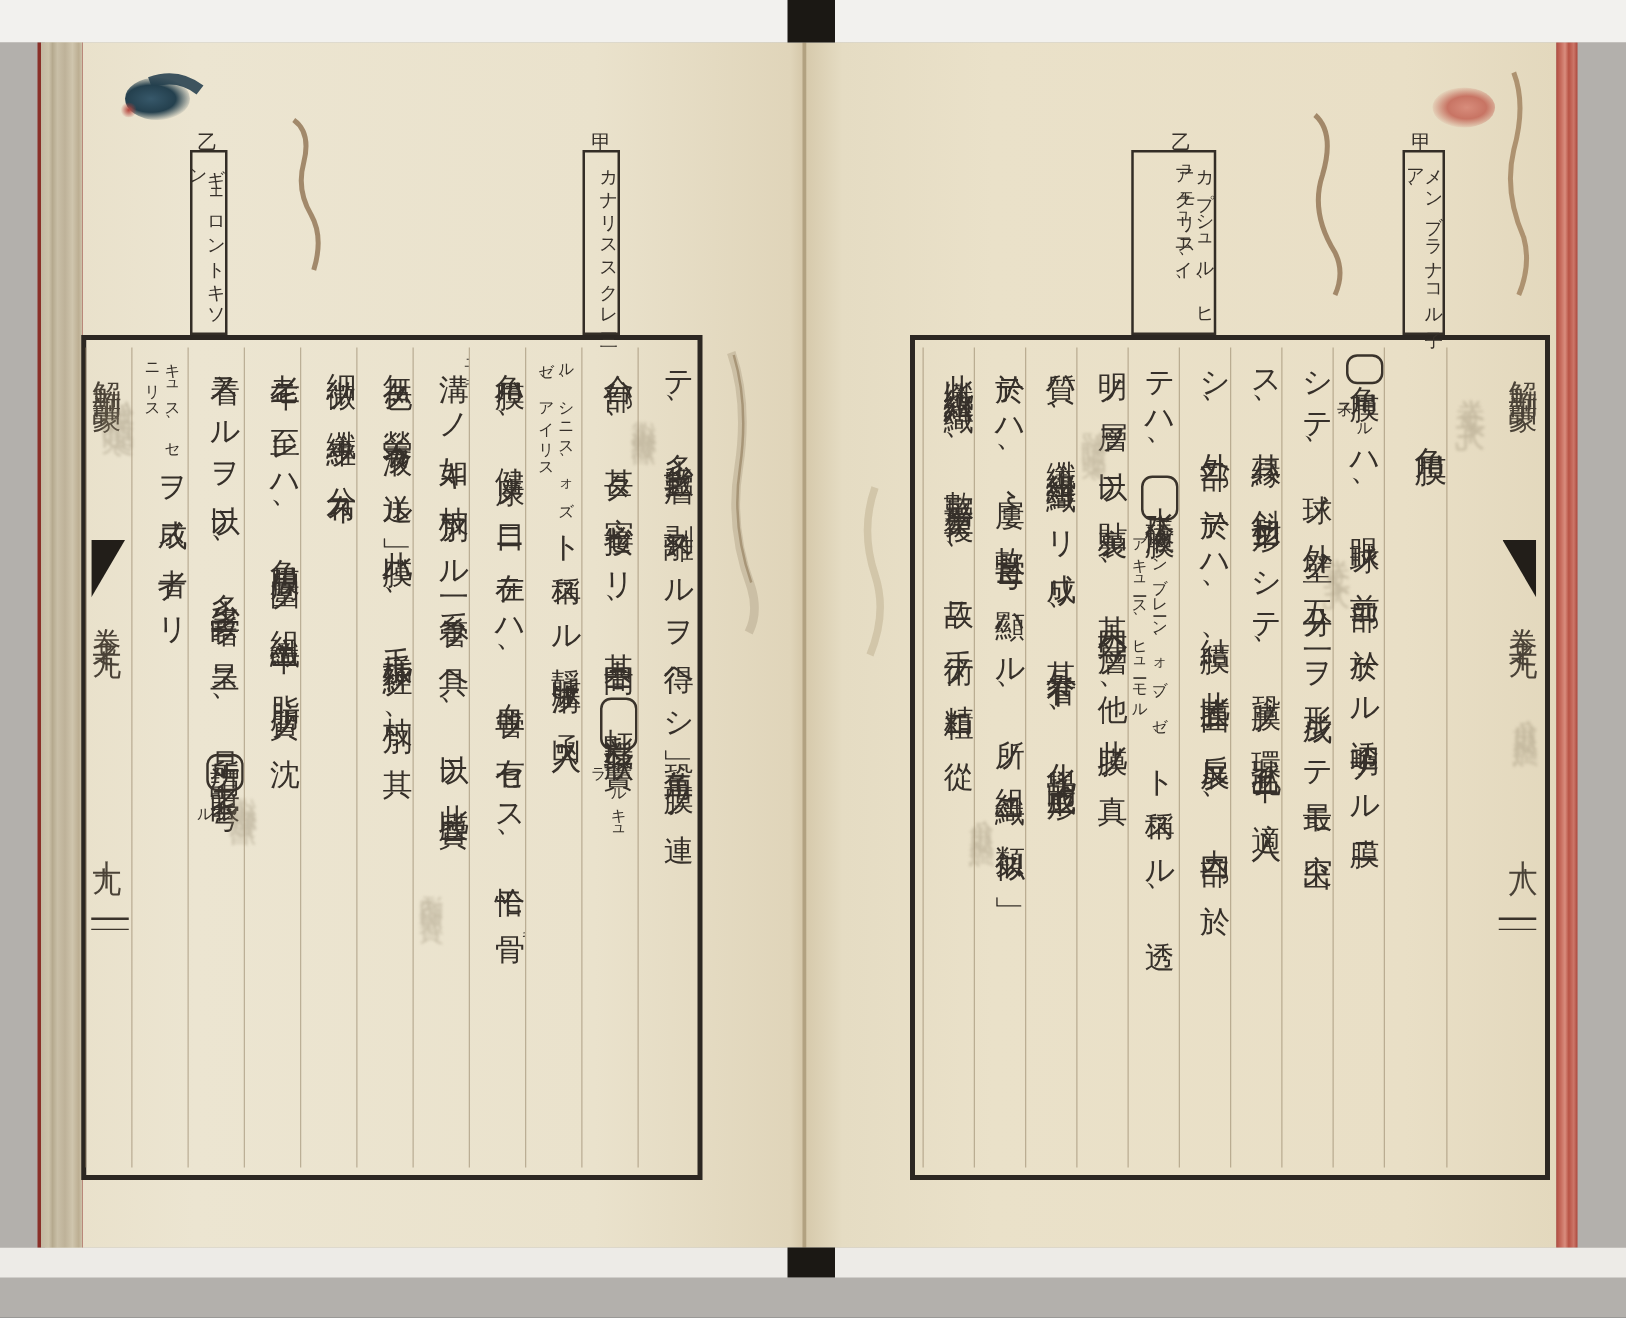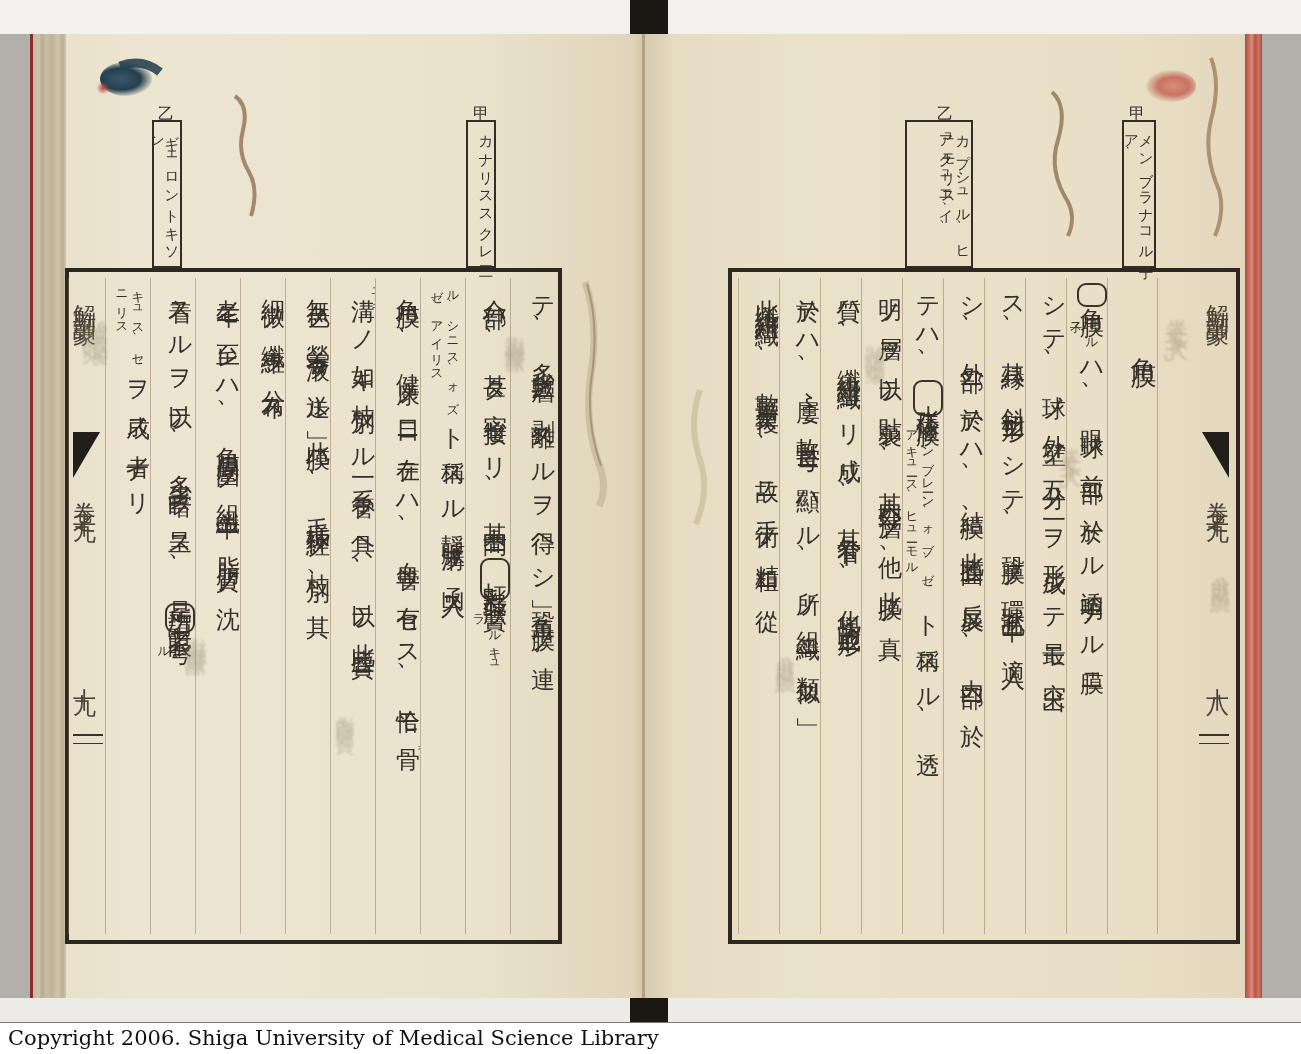--- a/index.html
+++ b/index.html
@@ -156,16 +156,13 @@
     <path d="M587 284 q12 40 5 90 q-7 46 9 92" stroke="#8f7a58" stroke-width="2" fill="none" opacity=".6"></path>
     <path d="M700 390 q-12 34 0 70 q10 30 -4 64" stroke="#cfc3a6" stroke-width="6" fill="none" opacity=".9"></path>
     <path d="M1052 92 q16 14 6 48 q-10 30 10 62 q8 16 0 34" stroke="#8a6b4a" stroke-width="4" fill="none" opacity=".75"></path>
     <path d="M1211 58 q10 26 0 62 q-8 34 8 70 q6 22 -4 46" stroke="#95744e" stroke-width="4" fill="none" opacity=".7"></path>
     <path d="M120 66 q22 -8 40 6" stroke="#1f3a4a" stroke-width="9" fill="none" opacity=".85"></path>
   </svg>
   <div class="smudge" style="left:100px;top:62px;width:52px;height:34px;background:radial-gradient(ellipse at 40% 50%,#37586a 0,#24404e 45%,rgba(60,80,90,0) 75%);"></div>
   <div class="smudge" style="left:96px;top:82px;width:14px;height:12px;background:radial-gradient(circle,#b5443c 0,rgba(181,68,60,0) 70%);"></div>
   <div class="smudge" style="left:1146px;top:70px;width:50px;height:32px;background:radial-gradient(ellipse at 55% 50%,#d4796a 0,#c05a4c 40%,rgba(200,100,90,0) 75%);opacity:.8;"></div>
 
-  <div id="bar">
-    <div>Copyright 2006. Shiga University of Medical Science Library</div>
-  </div>
 </div>
 
 </body></html>

